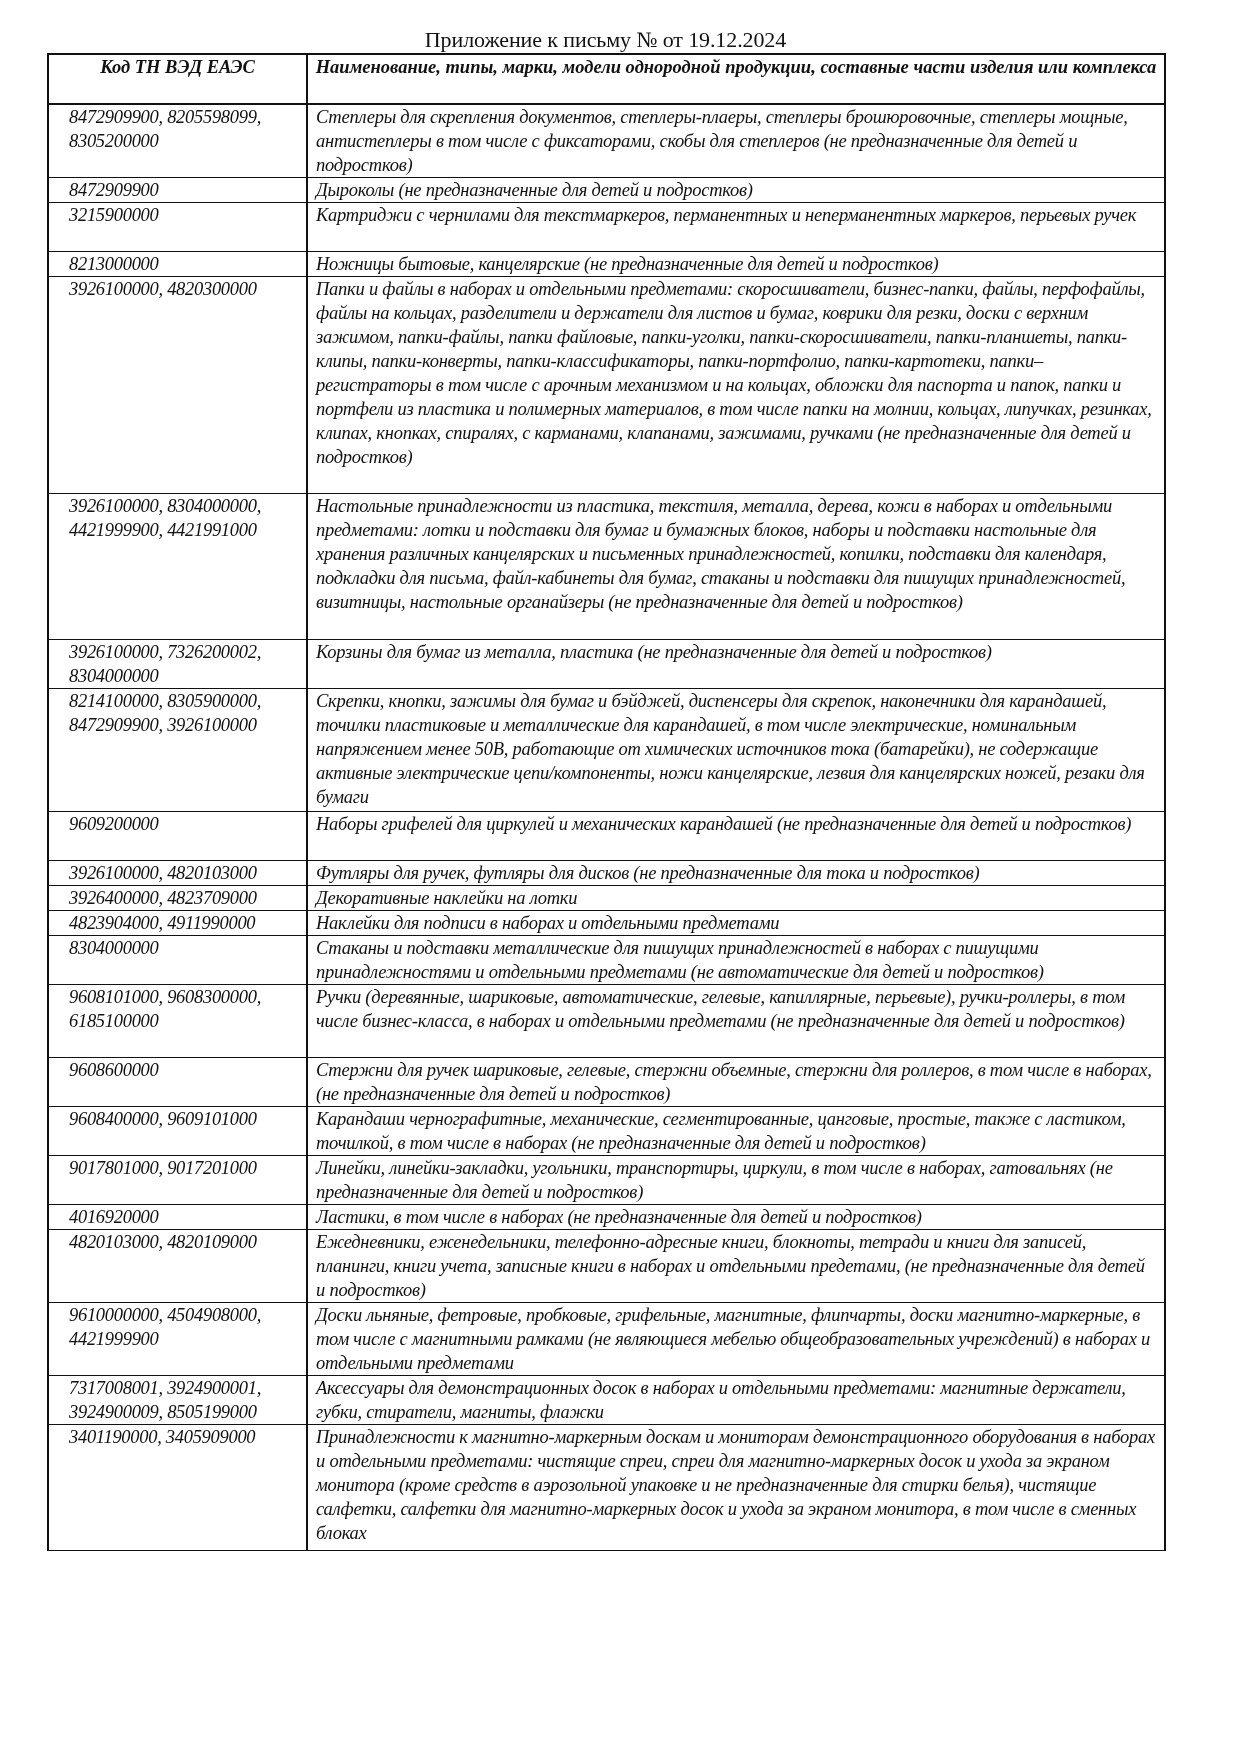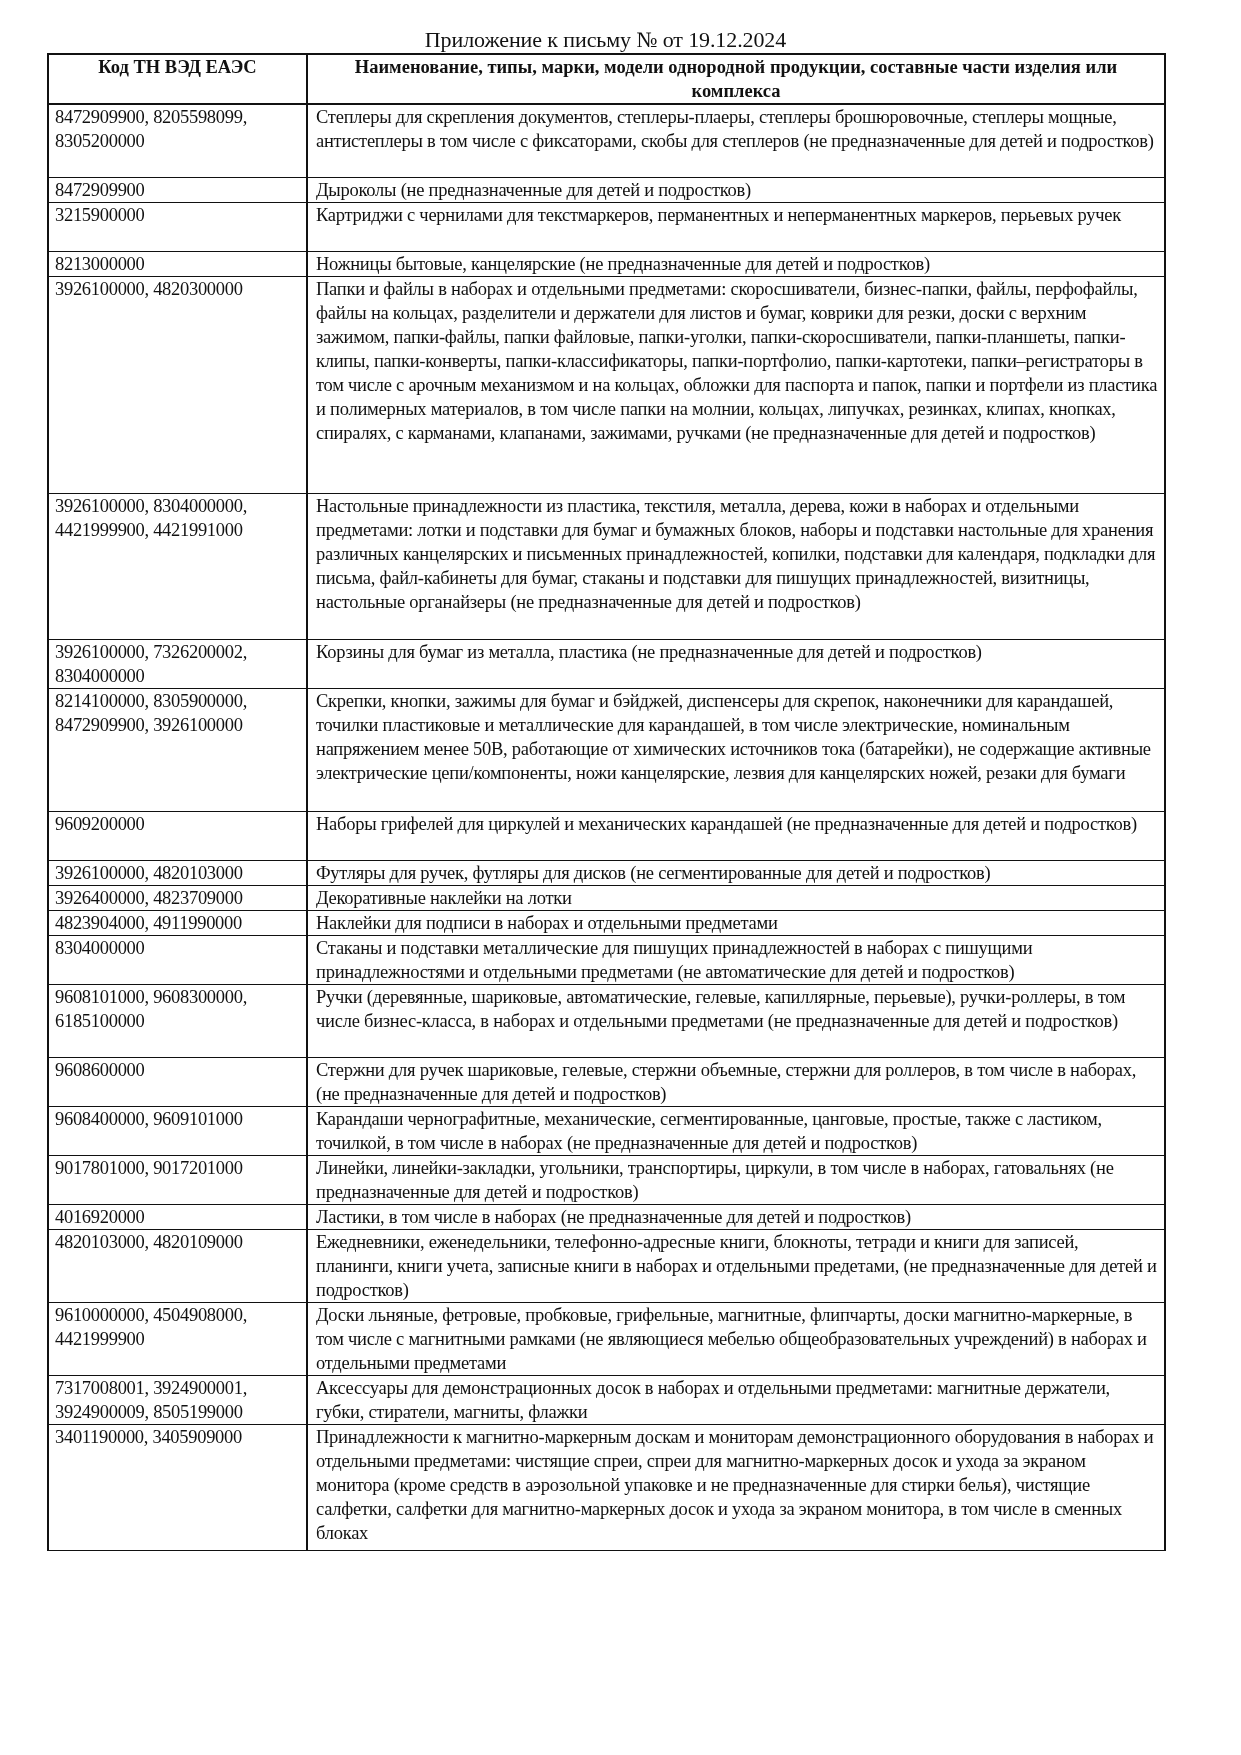--- a/index.html
+++ b/index.html
@@ -27,20 +27,21 @@
     }
     table.doc-table {
       position: absolute;
       left: 47px;
       top: 53px;
       width: 1117px;
       border-collapse: collapse;
       table-layout: fixed;
       font-size: 18.5px;
       line-height: 24px;
+      font-style: italic;
     }
     table.doc-table col.c1 { width: 259px; }
     table.doc-table col.c2 { width: 858px; }
     table.doc-table th,
     table.doc-table td {
       border: 2px solid #111111;
       vertical-align: top;
       padding: 0 6px;
       overflow: hidden;
     }
@@ -49,21 +50,21 @@
     }
     table.doc-table th {
       font-weight: bold;
       text-align: center;
       font-size: 18.5px;
       line-height: 24px;
       height: 48px;
       padding-top: 0;
     }
     table.doc-table td.code {
-      padding-left: 6px;
+      padding-left: 20px;
       letter-spacing: -0.3px;
       margin-top: 31px;
     }
     table.doc-table td.desc {
       padding-left: 8px;
       letter-spacing: -0.25px;
     }
   </style>
 </head>
 <body>
@@ -113,21 +114,21 @@
     <tr style="height:123px">
       <td class="code">8214100000, 8305900000, 8472909900, 3926100000</td>
       <td class="desc">Скрепки, кнопки, зажимы для бумаг и бэйджей, диспенсеры для скрепок, наконечники для карандашей, точилки пластиковые и металлические для карандашей, в том числе электрические, номинальным напряжением менее 50В, работающие от химических источников тока (батарейки), не содержащие активные электрические цепи/компоненты, ножи канцелярские, лезвия для канцелярских ножей, резаки для бумаги</td>
     </tr>
     <tr style="height:49px">
       <td class="code">9609200000</td>
       <td class="desc">Наборы грифелей для циркулей и механических карандашей (не предназначенные для детей и подростков)</td>
     </tr>
     <tr style="height:24px">
       <td class="code">3926100000, 4820103000</td>
-      <td class="desc">Футляры для ручек, футляры для дисков (не сегментированные для детей и подростков)</td>
+      <td class="desc">Футляры для ручек, футляры для дисков (не предназначенные для тока и подростков)</td>
     </tr>
     <tr style="height:24px">
       <td class="code">3926400000, 4823709000</td>
       <td class="desc">Декоративные наклейки на лотки</td>
     </tr>
     <tr style="height:24px">
       <td class="code">4823904000, 4911990000</td>
       <td class="desc">Наклейки для подписи в наборах и отдельными предметами</td>
     </tr>
     <tr style="height:48px">

